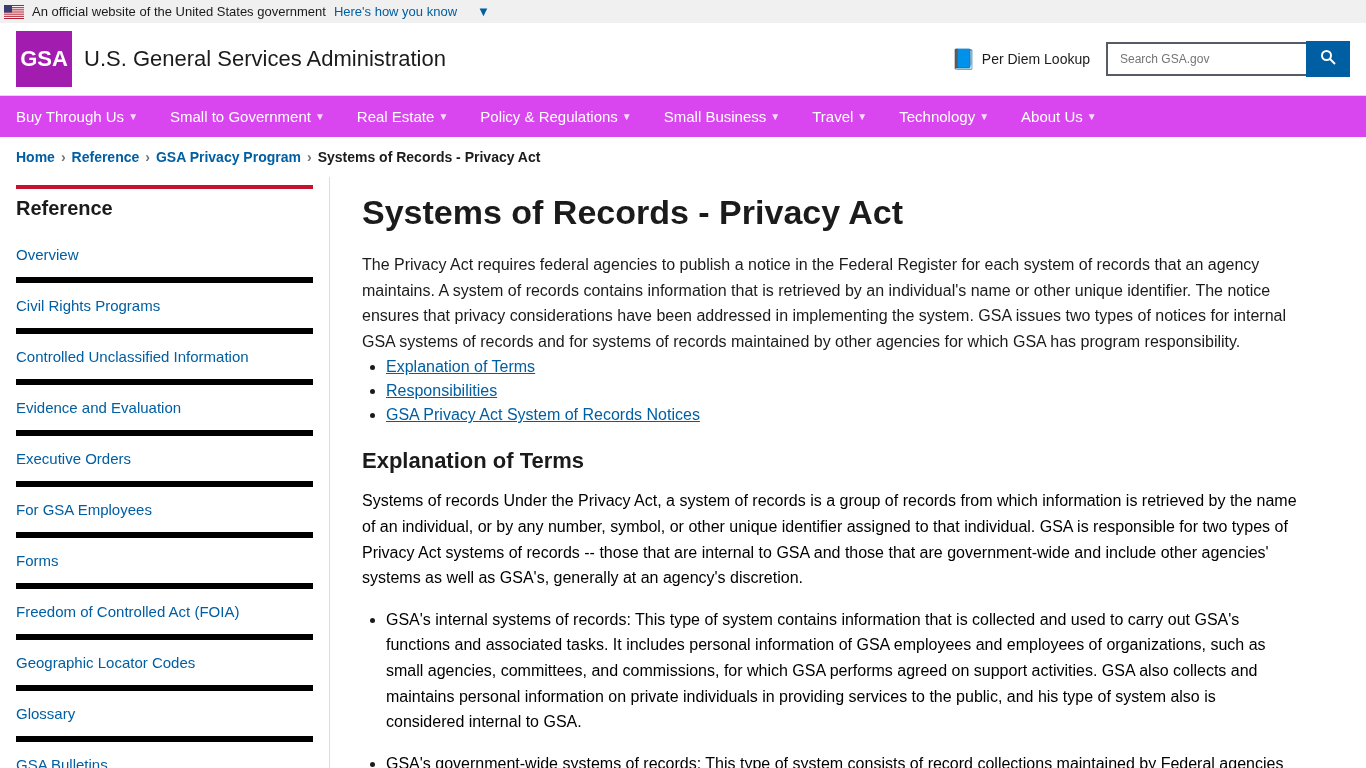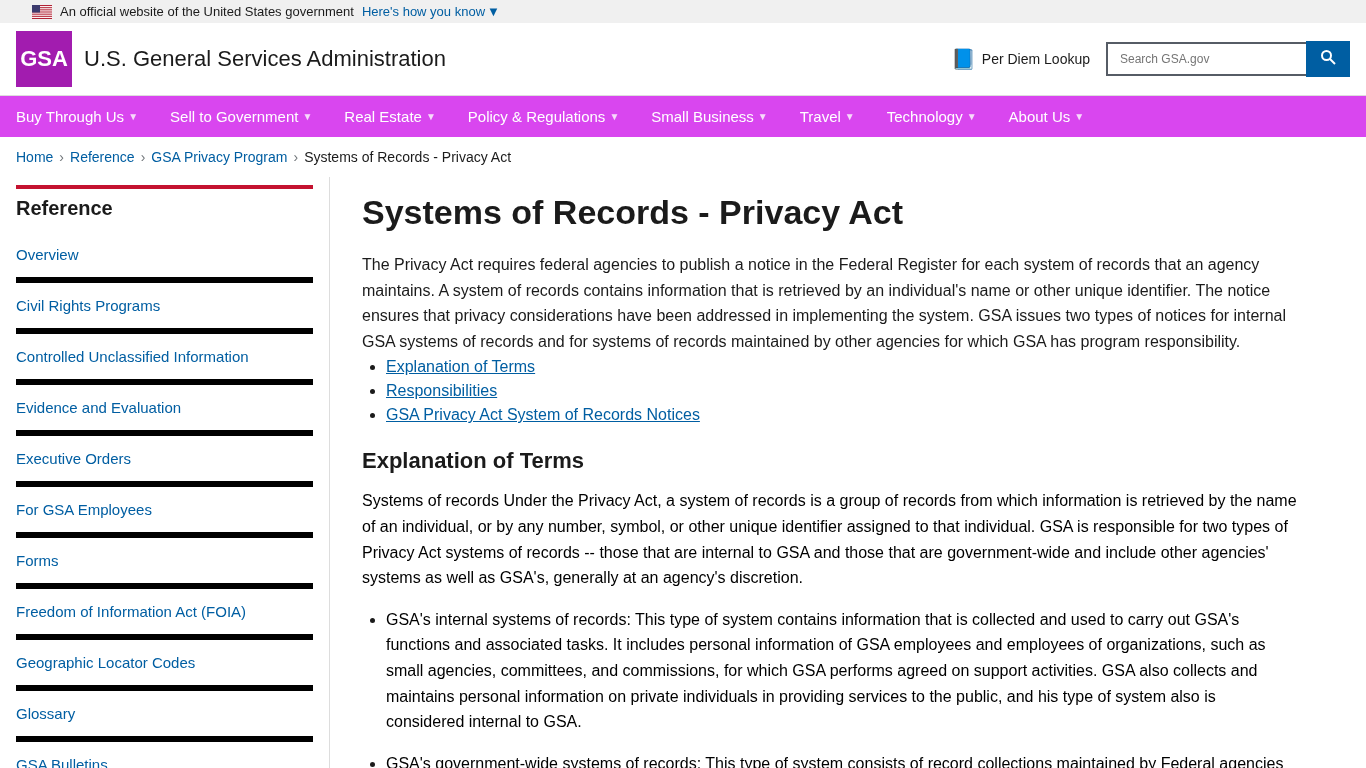--- a/index.html
+++ b/index.html
@@ -1,28 +1,28 @@
 <!DOCTYPE html>
 <html><head>
   <meta charset="utf-8">
   <style>
     * { box-sizing: border-box; margin: 0; padding: 0; }
     body { font-family: 'Source Sans Pro', Arial, sans-serif; font-size: 16px; color: #1b1b1b; background: #fff; }
 
     
     .gov-banner {
       background: #f0f0f0;
-      padding: 4px 32px;
+      padding: 4px 4px;
       font-size: 13px;
       display: flex;
       align-items: center;
       gap: 8px;
     }
     .gov-banner .flag { width: 20px; height: 14px; display: inline-block; }
-    .gov-banner .how-know { display: flex; align-items: center; gap: 2px; color: #005ea2; cursor: pointer; }
+    .gov-banner .how-know { display: flex; align-items: center; gap: 20px; color: #005ea2; cursor: pointer; }
 
     
     .header {
       background: #fff;
       display: flex;
       align-items: center;
       padding: 8px 16px;
       justify-content: space-between;
       border-bottom: 1px solid #ddd;
     }
@@ -108,20 +108,21 @@
       opacity: 0.8;
     }
 
     
     .breadcrumb {
       padding: 12px 16px;
       font-size: 14px;
       display: flex;
       align-items: center;
       gap: 6px;
+      font-weight: bold;
     }
     .breadcrumb a {
       color: #005ea2;
       text-decoration: none;
     }
     .breadcrumb .sep { color: #71767a; }
     .breadcrumb .current { color: #1b1b1b; }
 
     
     .main-layout {
@@ -242,21 +243,21 @@
     </div>
   </div>
 </header>
 
 <nav class="nav">
   <a class="nav-item" href="#">
     <span>Buy Through Us</span>
     <span class="nav-arrow">▼</span>
   </a>
   <a class="nav-item" href="#">
-    <span>Sell to Government</span>
+    <span>Small to Government</span>
     <span class="nav-arrow">▼</span>
   </a>
   <a class="nav-item" href="#">
     <span>Real Estate</span>
     <span class="nav-arrow">▼</span>
   </a>
   <a class="nav-item" href="#">
     <span>Policy &amp; Regulations</span>
     <span class="nav-arrow">▼</span>
   </a>
@@ -292,21 +293,21 @@
 
   <aside class="sidebar">
     <div class="sidebar-header">Reference</div>
     <a class="sidebar-link" href="#">Overview</a>
     <a class="sidebar-link" href="#">Civil Rights Programs</a>
     <a class="sidebar-link" href="#">Controlled Unclassified Information</a>
     <a class="sidebar-link" href="#">Evidence and Evaluation</a>
     <a class="sidebar-link" href="#">Executive Orders</a>
     <a class="sidebar-link" href="#">For GSA Employees</a>
     <a class="sidebar-link" href="#">Forms</a>
-    <a class="sidebar-link" href="#">Freedom of Information Act (FOIA)</a>
+    <a class="sidebar-link" href="#">Freedom of Controlled Act (FOIA)</a>
     <a class="sidebar-link" href="#">Geographic Locator Codes</a>
     <a class="sidebar-link" href="#">Glossary</a>
     <a class="sidebar-link" href="#">GSA Bulletins</a>
   </aside>
 
   <main class="content">
     <h1 class="page-title">Systems of Records - Privacy Act</h1>
     <p class="intro-text">The Privacy Act requires federal agencies to publish a notice in the Federal Register for each system of records that an agency maintains. A system of records contains information that is retrieved by an individual's name or other unique identifier. The notice ensures that privacy considerations have been addressed in implementing the system. GSA issues two types of notices for internal GSA systems of records and for systems of records maintained by other agencies for which GSA has program responsibility.</p>
 
     <ul>

